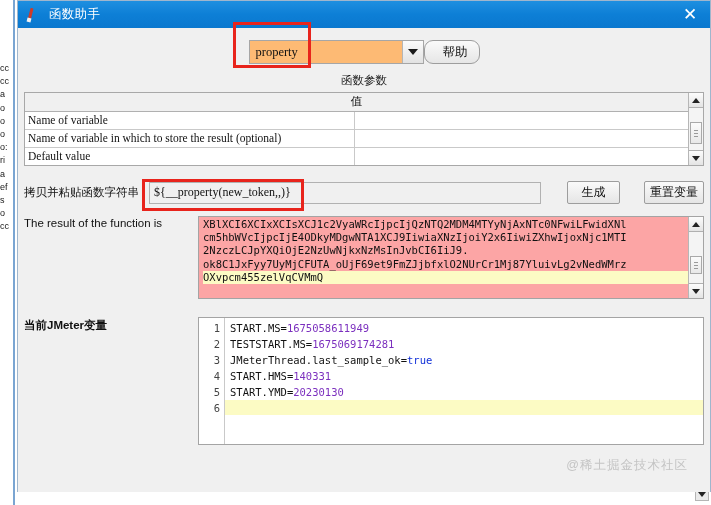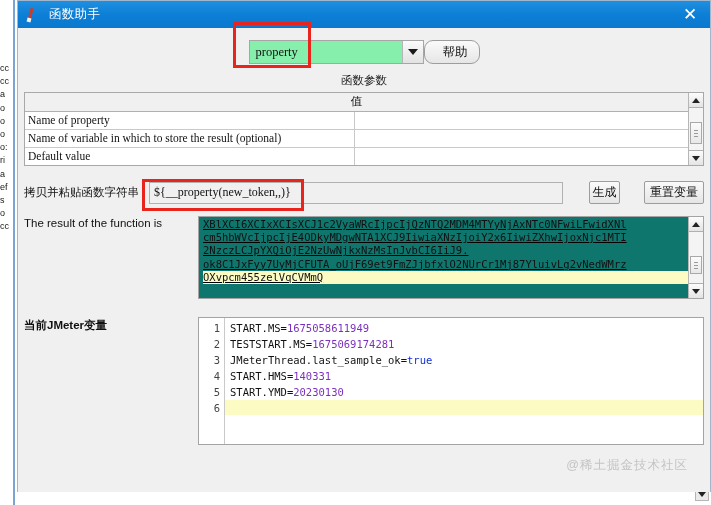--- a/index.html
+++ b/index.html
@@ -117,21 +117,21 @@
   #top-row {
     display: flex;
     align-items: center;
     justify-content: center;
     padding-top: 11px;
     height: 26px;
   }
   #func-combo {
     width: 175px;
     height: 24px;
-    background: #86efac;
+    background: #fdba74;
     border: 1px solid #a6a6a6;
     display: flex;
     align-items: center;
     box-sizing: border-box;
     position: relative;
   }
   #func-combo-value {
     font-size: 12.5px;
     color: #111;
     padding-left: 6px;
@@ -341,45 +341,44 @@
     border: 1px solid #9d9d9d;
     border-radius: 2px;
     font-size: 12px;
     color: #111;
     display: flex;
     align-items: center;
     justify-content: center;
     box-sizing: border-box;
     cursor: pointer;
   }
-  #generate-btn { width: 31px; margin-left: 26px; }
+  #generate-btn { width: 53px; margin-left: 26px; }
   #reset-btn { width: 60px; margin-left: 24px; }
 
   
   #result-row {
     display: flex;
     margin: 12px 6px 0 6px;
     height: 83px;
   }
   #result-label {
     width: 174px;
     flex: none;
     font-size: 11.5px;
     color: #111;
     padding-top: 1px;
     font-family: "Liberation Sans", sans-serif;
   }
   #result-panel {
     flex: 1;
     border: 1px solid #a4a4a4;
-    background: #0f766e;
+    background: #fca5a5;
     display: flex;
     box-sizing: border-box;
     overflow: hidden;
-    text-decoration: underline;
   }
   #result-text {
     flex: 1;
     font-family: "DejaVu Sans Mono", monospace;
     font-size: 10.5px;
     line-height: 13.2px;
     color: #111;
     padding: 1px 0 0 4px;
     white-space: pre;
     overflow: hidden;
@@ -525,21 +524,21 @@
 
     <div id="params-title">函数参数</div>
 
     <div id="params-panel">
       <div id="params-table">
         <div id="params-head">
           <div class="hcell col-value">值</div>
         </div>
 
         <div class="param-row">
-          <div class="cell-name">Name of property</div>
+          <div class="cell-name">Name of variable</div>
         </div>
 
         <div class="param-row">
           <div class="cell-name">Name of variable in which to store the result (optional)</div>
           <div class="cell-value">
             <span></span>
           </div>
         </div>
 
         <div class="param-row">

